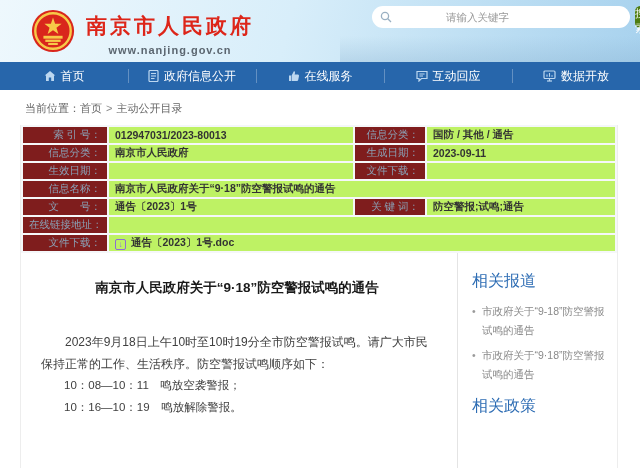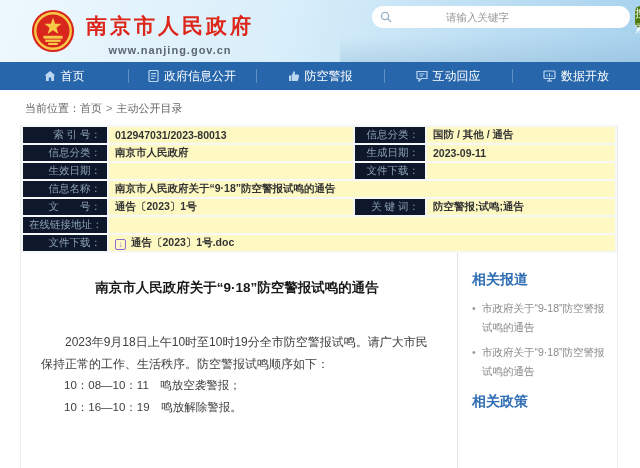--- a/index.html
+++ b/index.html
@@ -37,37 +37,37 @@
   .breadcrumb { padding:11px 0 9px 25px; font-size:11px; color:#666; }
   .breadcrumb a { color:#666; text-decoration:none; cursor:pointer; }
   .crumb-sep { margin:0 4px; color:#888; }
 
   
   .content-box { width:598px; margin:0 auto 0 20px; border:1px solid #ededed; border-top:none; }
 
   table.meta { width:100%; border-collapse:collapse; table-layout:fixed; }
   table.meta td { border:2px solid #f5f7f9; font-size:10.5px; height:15px; padding:1px 6px;
     vertical-align:middle; overflow:hidden; white-space:nowrap; }
-  td.lbl { background:#0f172a; color:#8aa0b5; text-align:right; }
-  td.val { background:#fef9c3; color:#333; font-weight:bold; }
+  td.lbl { background:#7f1d1d; color:#8aa0b5; text-align:right; }
+  td.val { background:#bef264; color:#333; font-weight:bold; }
   .c1 { width:86px; } .c2 { width:246px; } .c3 { width:72px; } .c4 { width:auto; }
   .dl-icon { display:inline-block; width:11px; height:11px; border:1px solid #8d6fd2; color:#8d6fd2;
     font-size:8px; line-height:9px; text-align:center; border-radius:2px; margin-right:5px;
     vertical-align:-1px; font-weight:bold; }
   .dl-link { color:#333; cursor:pointer; }
 
   
   .lower { display:flex; min-height:215px; background:#fff; }
   .article { flex:1; padding:26px 24px 10px 20px; }
   .article-title { text-align:center; font-size:13.5px; font-weight:bold; color:#1a1a1a; margin-bottom:34px; }
   .article-para { font-size:12px; color:#404040; line-height:1.85; text-indent:2em; }
   .sched { font-size:11.5px; color:#404040; line-height:1.85; padding-left:2em; }
 
   .sidebar { width:160px; border-left:1px solid #e4e4e4; padding:14px 12px 10px 14px; }
-  .side-title { color:#2e6db4; font-size:14px; font-weight:bold; margin:4px 0 10px; cursor:pointer; }
+  .side-title { color:#2e6db4; font-size:16px; font-weight:normal; margin:4px 0 10px; cursor:pointer; }
   .side-list { list-style:none; margin-bottom:12px; }
   .side-list li { font-size:10.5px; color:#8a8a8a; line-height:1.8; margin-bottom:6px;
     padding-left:10px; position:relative; cursor:pointer; }
   .side-list li::before { content:"•"; position:absolute; left:0; top:0; color:#9a9a9a; }
 </style>
 </head>
 <body>
 
 <div class="banner">
   <div class="logo-wrap">
@@ -107,21 +107,21 @@
       <line x1="3" y1="3.5" x2="8" y2="3.5" stroke="#bcd7f0" stroke-width="1.1"></line>
       <line x1="3" y1="6" x2="8" y2="6" stroke="#bcd7f0" stroke-width="1.1"></line>
       <line x1="3" y1="8.5" x2="6.5" y2="8.5" stroke="#bcd7f0" stroke-width="1.1"></line>
     </svg>
     <span>政府信息公开</span>
   </a>
   <a class="nav-item">
     <svg width="12" height="12" viewBox="0 0 12 12">
       <path d="M1 5.5 h2 v5.5 H1 Z M3.6 11 V5.4 L6 1 q1.3.3 1 2 l-.4 1.6 h3.4 q1.2.1 1 1.3 l-.8 4 q-.2 1-1.3 1.1 Z" fill="#bcd7f0"></path>
     </svg>
-    <span>防空警报</span>
+    <span>在线服务</span>
   </a>
   <a class="nav-item">
     <svg width="12" height="12" viewBox="0 0 12 12">
       <path d="M1 1.5 h10 v7 H5.5 L3 11 V8.5 H1 Z" fill="none" stroke="#bcd7f0" stroke-width="1.2"></path>
       <line x1="3.4" y1="4" x2="8.6" y2="4" stroke="#bcd7f0" stroke-width="1"></line>
       <line x1="3.4" y1="6" x2="7" y2="6" stroke="#bcd7f0" stroke-width="1"></line>
     </svg>
     <span>互动回应</span>
   </a>
   <a class="nav-item">

